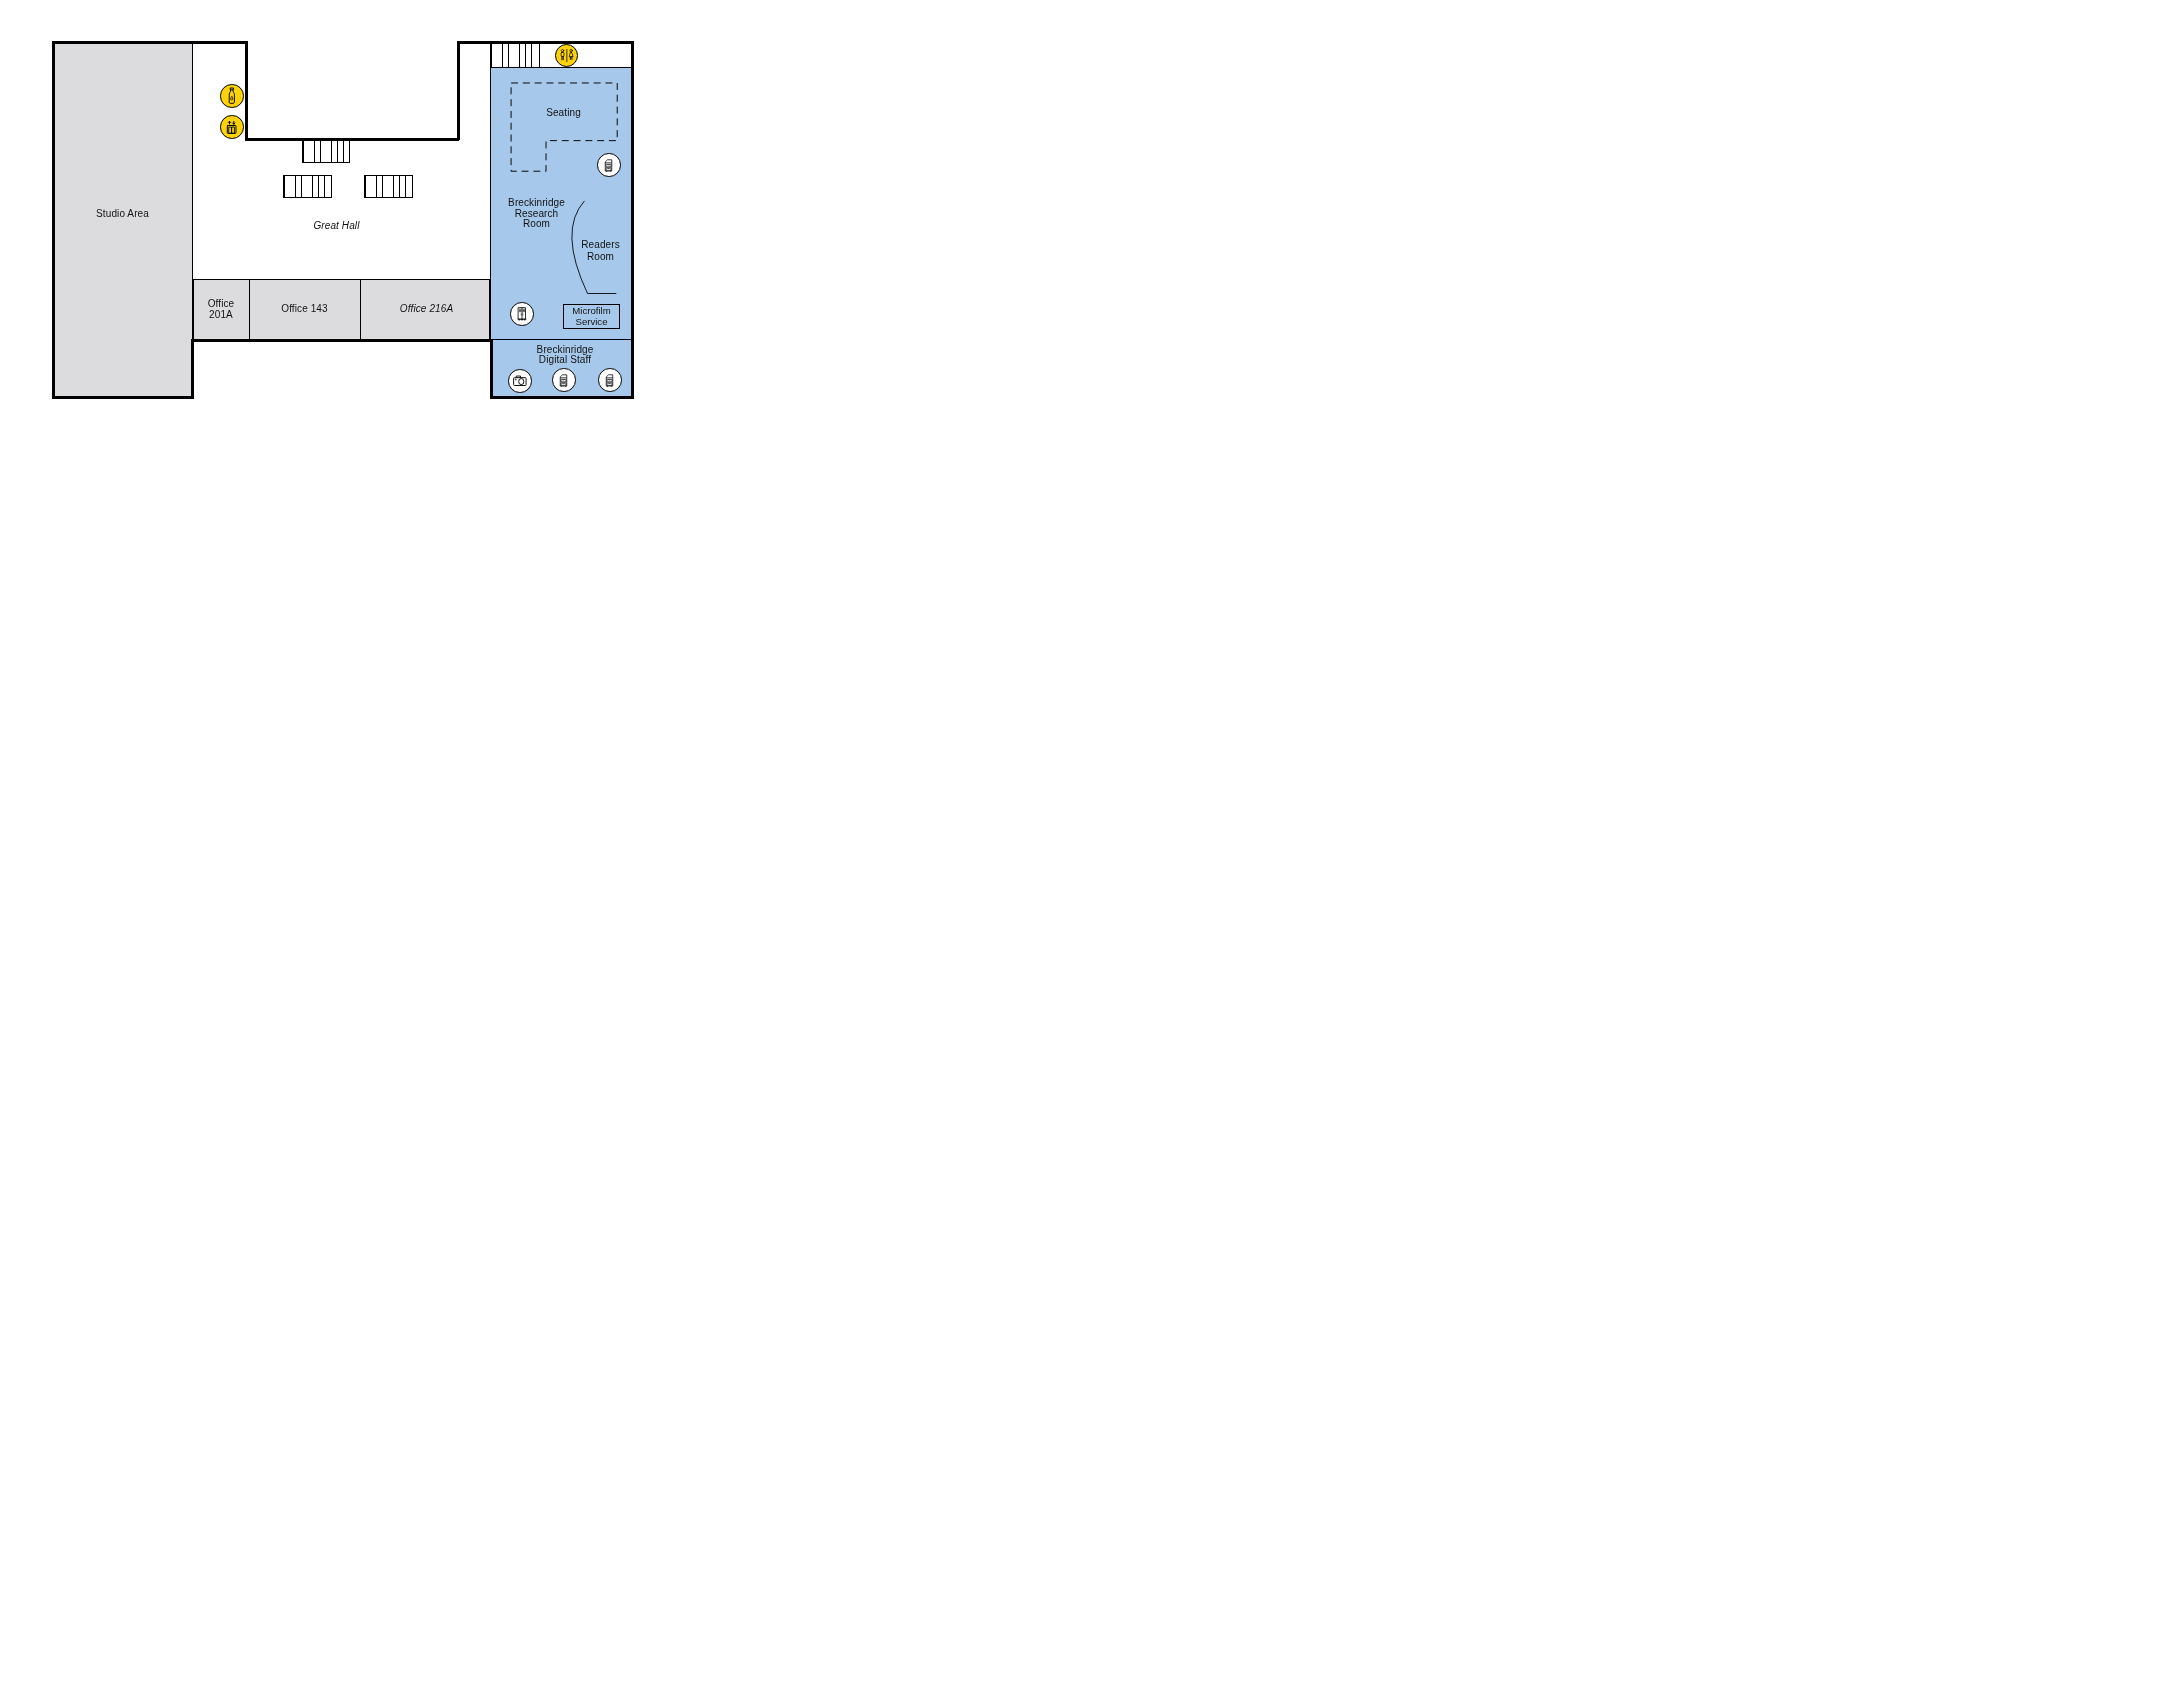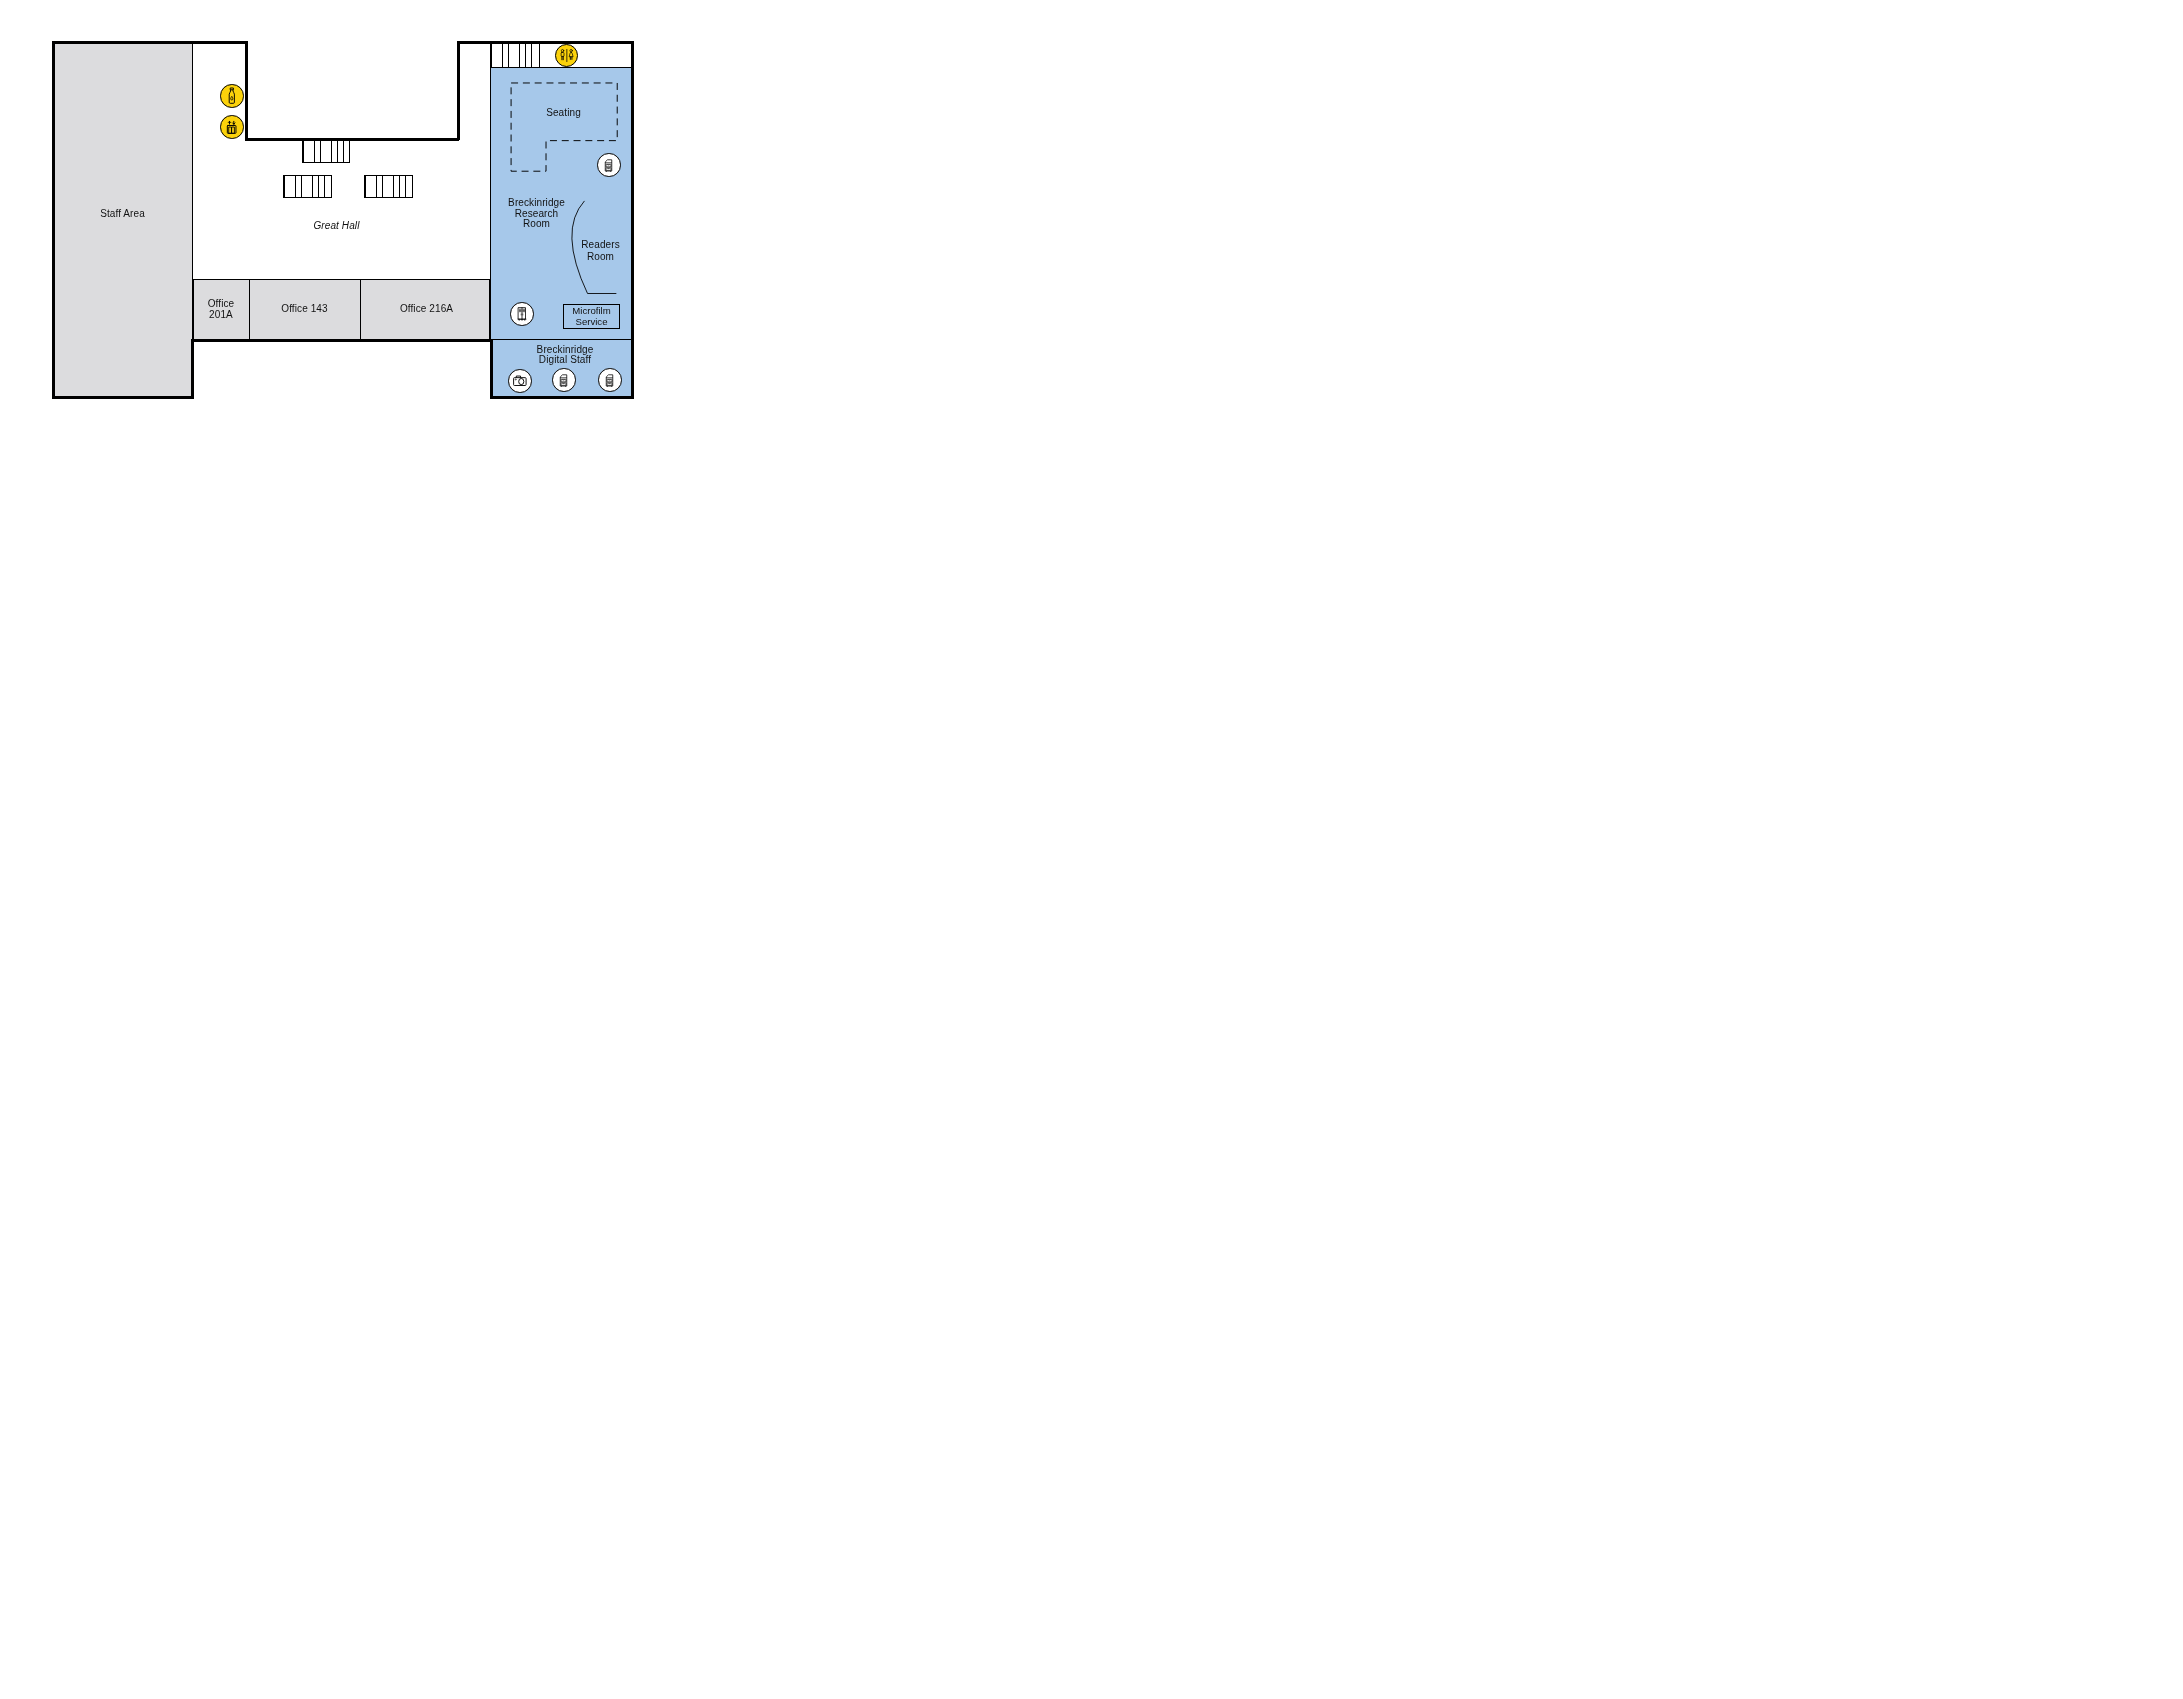--- a/index.html
+++ b/index.html
@@ -74,33 +74,33 @@
     <path d="M1170,190 H1413 V322 H1250 V392 H1170 Z" fill="none" stroke="#000" stroke-width="2.2" stroke-dasharray="16 11"></path>
     <path d="M1338,460 Q1277,528 1345,672 L1411,672" fill="none" stroke="#000" stroke-width="2"></path>
   </svg>
 
   <div class="microfilm-box" style="left:563px;top:304px;width:57px;height:25px;">
     <span>Microfilm</span>
     <span>Service</span>
   </div>
 
   <div class="label" style="left:79px;top:208px;width:87px;">
-    <span>Staff Area</span>
+    <span>Studio Area</span>
   </div>
   <div class="label" style="left:293px;top:220px;width:87px;font-style:italic;">
     <span>Great Hall</span>
   </div>
   <div class="label" style="left:195px;top:298px;width:52px;">
     <span>Office</span>
     <span>201A</span>
   </div>
   <div class="label" style="left:261px;top:303px;width:87px;">
     <span>Office 143</span>
   </div>
-  <div class="label" style="left:383px;top:303px;width:87px;">
+  <div class="label" style="left:383px;top:303px;width:87px;font-style:italic;">
     <span>Office 216A</span>
   </div>
   <div class="label" style="left:520px;top:107px;width:87px;">
     <span>Seating</span>
   </div>
   <div class="label" style="left:493px;top:198px;width:87px;line-height:10.7px;">
     <span>Breckinridge</span>
     <span>Research</span>
     <span>Room</span>
   </div>

